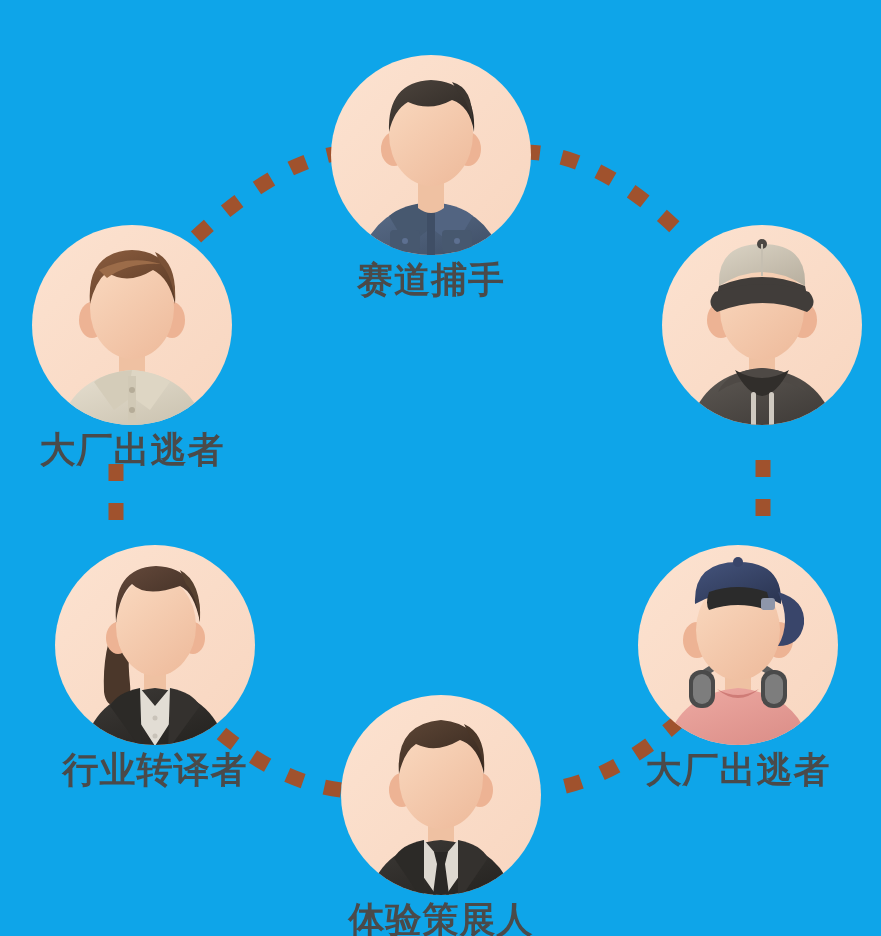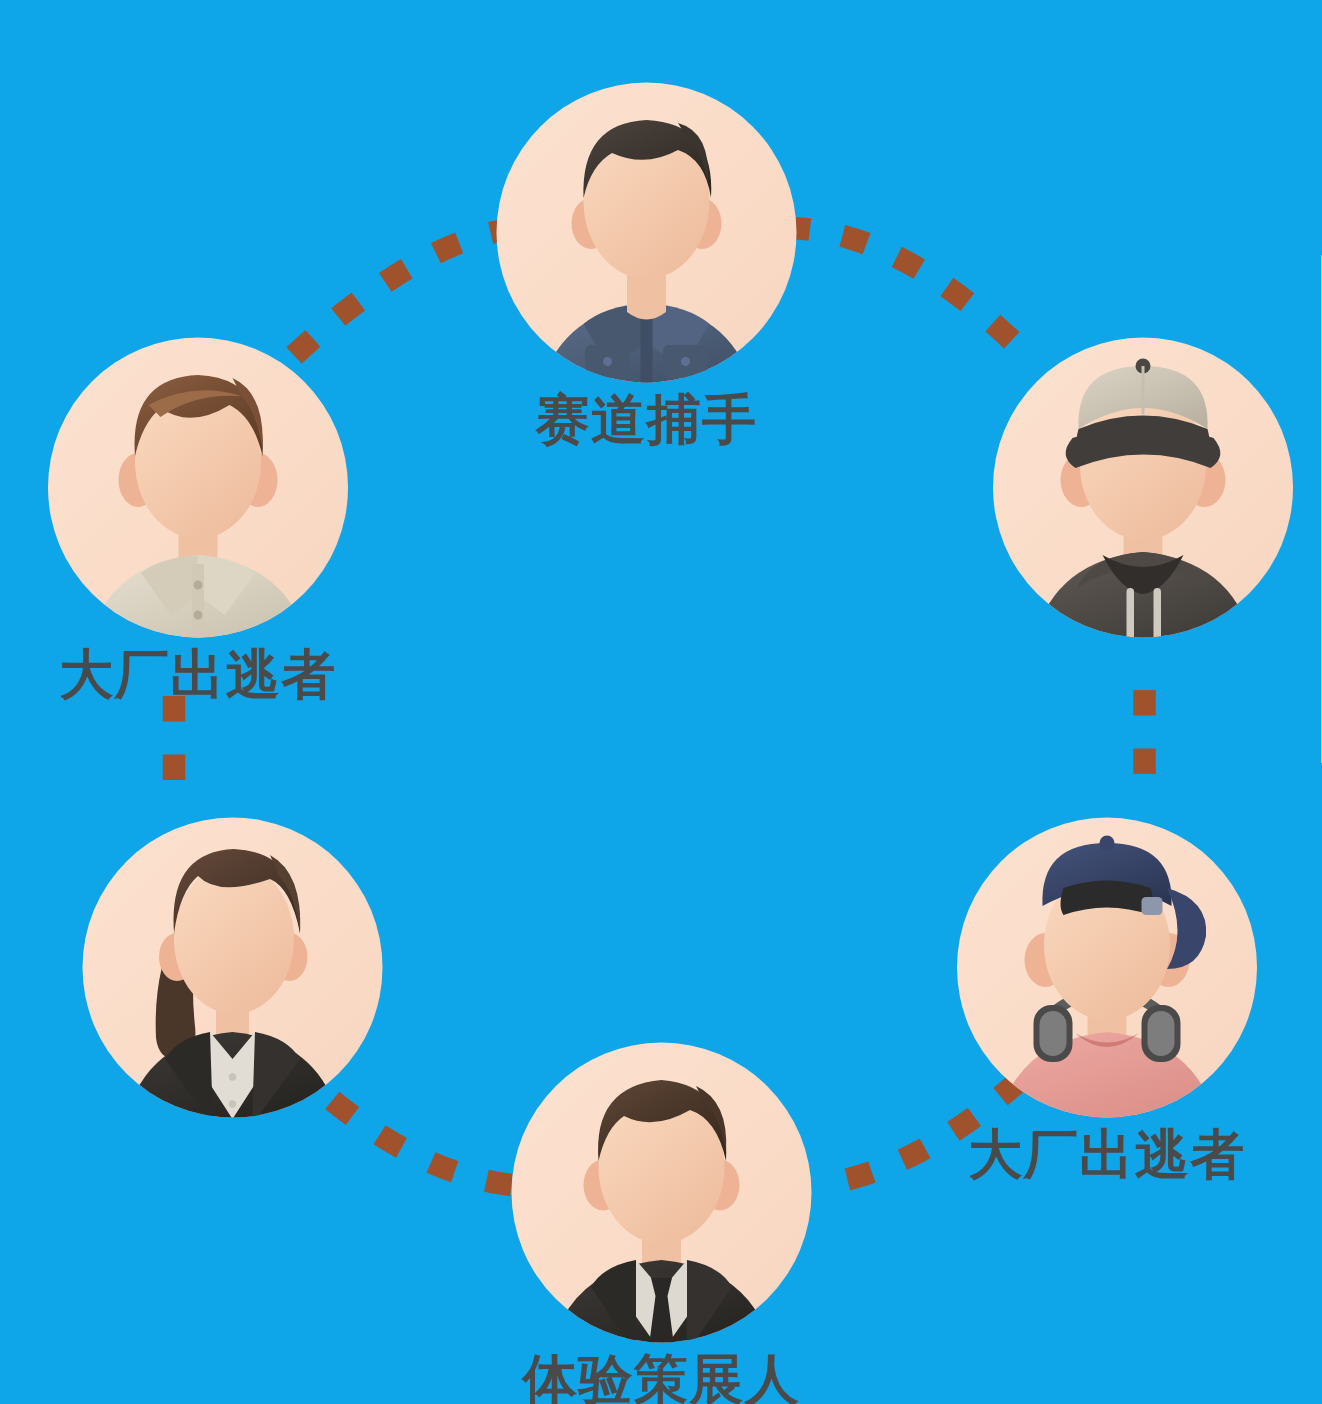--- a/index.html
+++ b/index.html
@@ -294,20 +294,21 @@
           <path d="M88 146 q-22 4 -30 18 l32 44z" fill="#2c2a27"></path>
           <path d="M118 146 q22 4 30 18 l-32 44z" fill="#34312e"></path>
           <circle cx="103" cy="176" r="2.5" fill="#c9c3b9"></circle>
           <circle cx="103" cy="194" r="2.5" fill="#c9c3b9"></circle>
           <ellipse cx="104" cy="84" rx="40" ry="50" fill="url(#g4skin)"></ellipse>
           <path d="M64 80 q-4 -54 40 -56 q46 2 44 56 q-6 -30 -20 -36 q-34 12 -48 -2 q-12 10 -16 38z" fill="url(#g4hair)"></path>
           <path d="M128 28 q22 12 20 52 q-4 -28 -14 -38z" fill="#56402f"></path>
         </g>
       </svg>
     </div>
+    <div class="node-label">行业转译者</div>
   </div>
 
   <div class="node" id="node-5">
     <div class="avatar-wrap">
       <svg class="avatar-svg" viewBox="0 0 206 206">
         <defs>
           <linearGradient id="g5bg" x1="0" y1="0" x2="1" y2="1">
             <stop offset="0" stop-color="#fce2d0"></stop>
               <stop offset="1" stop-color="#f8d6c0"></stop>
           </linearGradient>

